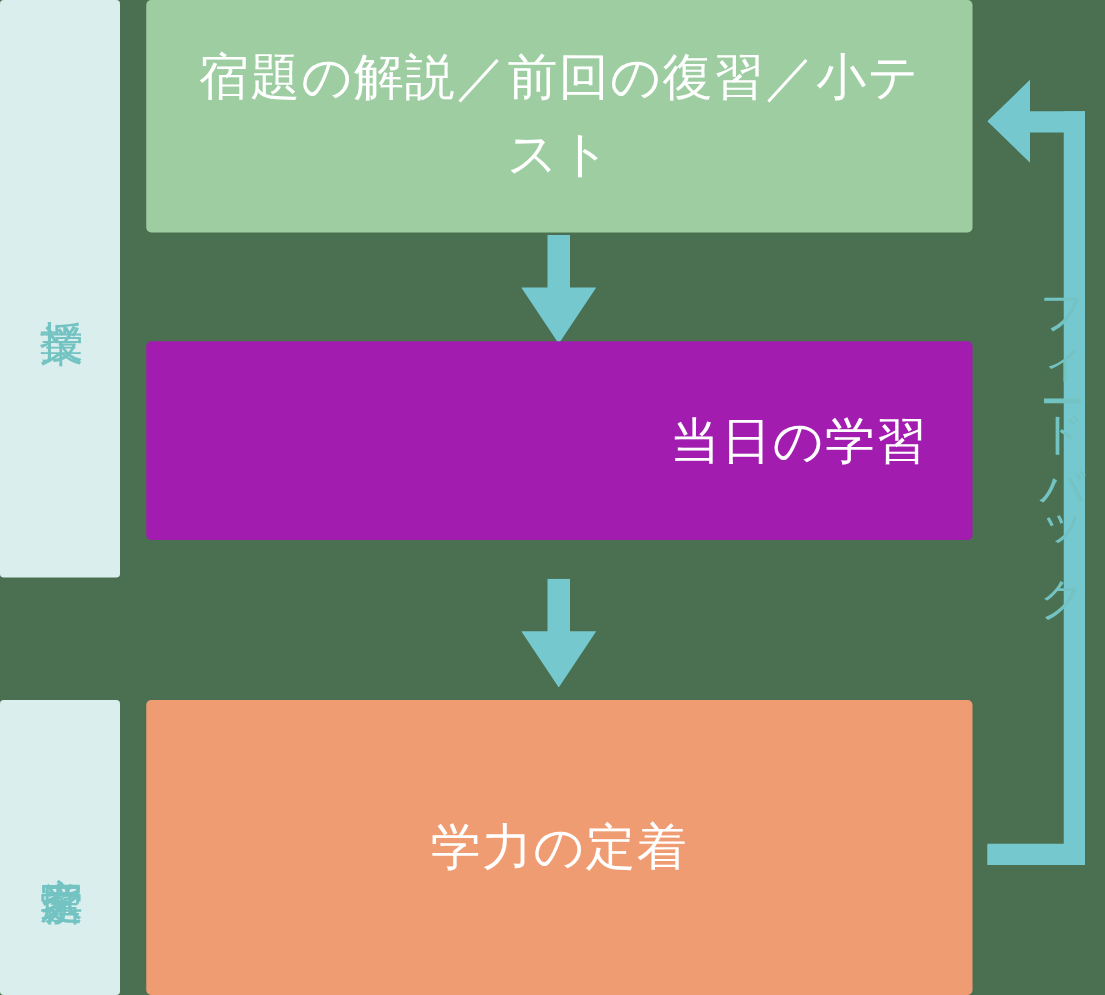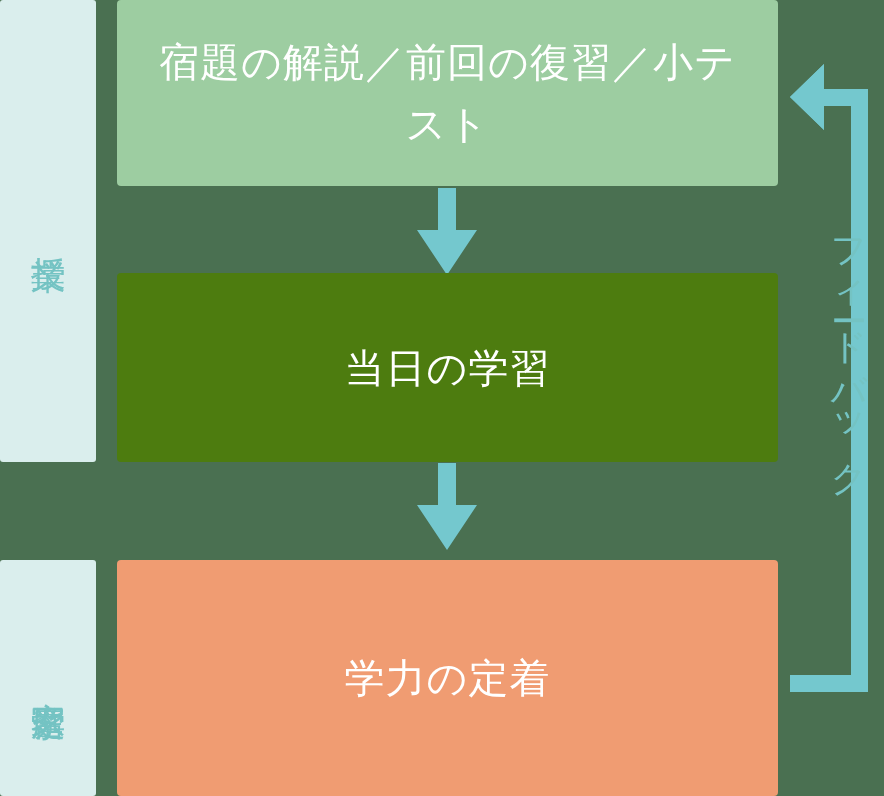--- a/index.html
+++ b/index.html
@@ -72,22 +72,23 @@
     text-align: center;
     font-weight: 500;
   }
   #box-review {
     top: 0;
     height: 186px;
     background: #9dcda1;
   }
   #box-today {
     top: 273px;
-    height: 189px;
-    background: #4d7c0f;
+    height: 159px;
+    background: #a21caf;
+    justify-content: flex-end;
   }
   #box-mastery {
     top: 560px;
     height: 236px;
     background: #f09c72;
     align-items: center;
   }
 
   
   .down-arrow {

